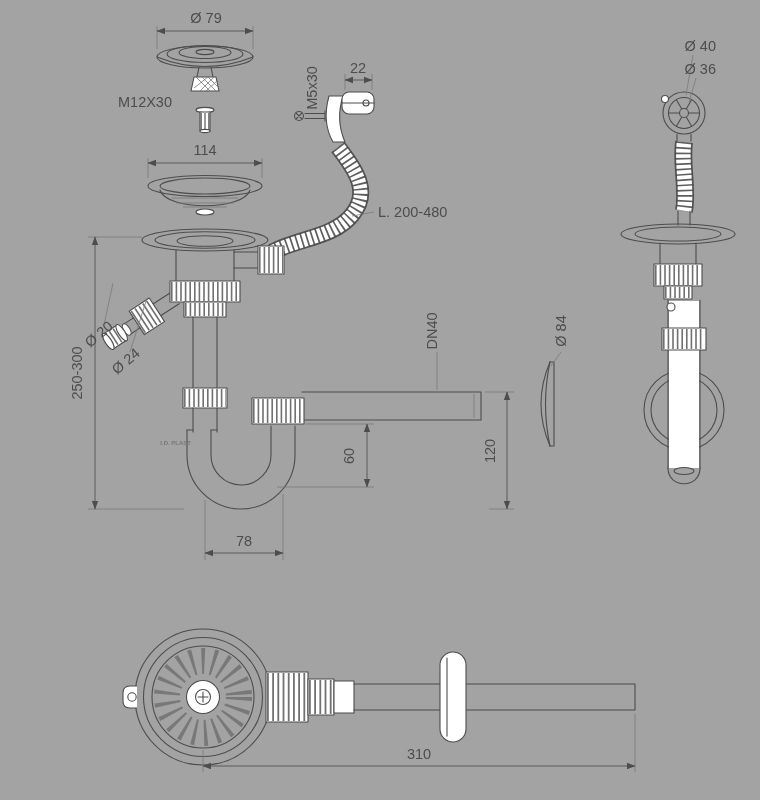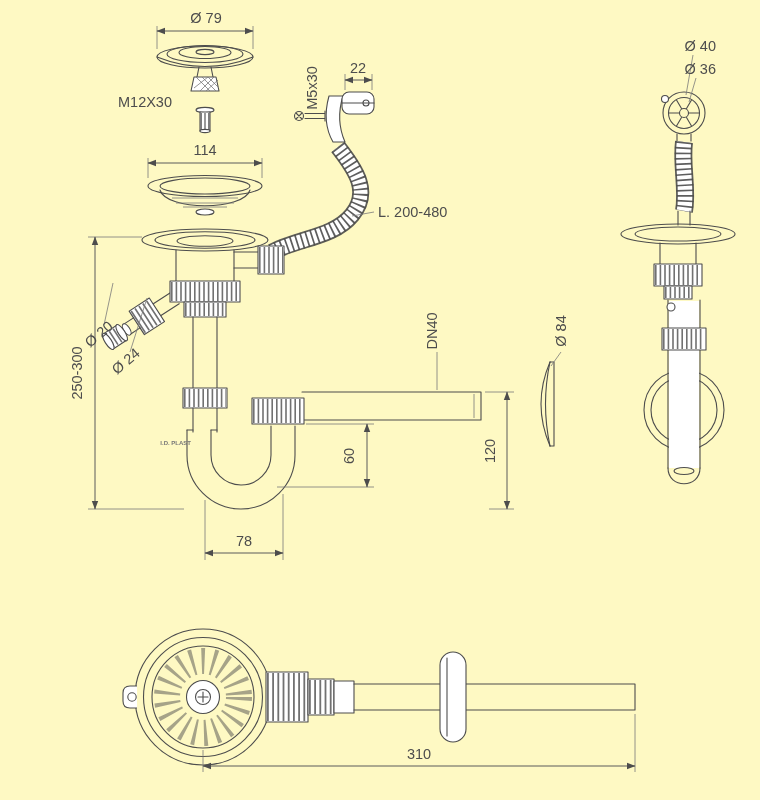--- a/index.html
+++ b/index.html
@@ -1,16 +1,16 @@
 <!DOCTYPE html>
 <html><head>
 <meta charset="utf-8">
 <style>
   html,body{margin:0;padding:0;background:#fff;width:760px;height:800px;overflow:hidden;}
-  .canvas{position:relative;width:760px;height:800px;background:#fef9c3;}
+  .canvas{position:relative;width:760px;height:800px;background:#a3a3a3;}
   svg{display:block;}
   .ln{fill:none;stroke:#4d4d4d;stroke-width:1.1;stroke-linecap:round;stroke-linejoin:round;}
   .lnf{fill:#fff;stroke:#4d4d4d;stroke-width:1.1;stroke-linejoin:round;}
   .ext{fill:none;stroke:#7a7a7a;stroke-width:0.8;}
   .dim{fill:none;stroke:#5a5a5a;stroke-width:1;}
   .stripe{fill:none;stroke:#4d4d4d;stroke-opacity:.8;}
   .rib{fill:none;stroke:#4d4d4d;stroke-opacity:.9;}
   .slots{fill:none;stroke:#4d4d4d;stroke-opacity:.5;}
   text{font-family:"Liberation Sans","DejaVu Sans",sans-serif;font-size:14.5px;fill:#4d4d4d;}
   text.small{font-size:6px;font-weight:bold;fill:#777;}

